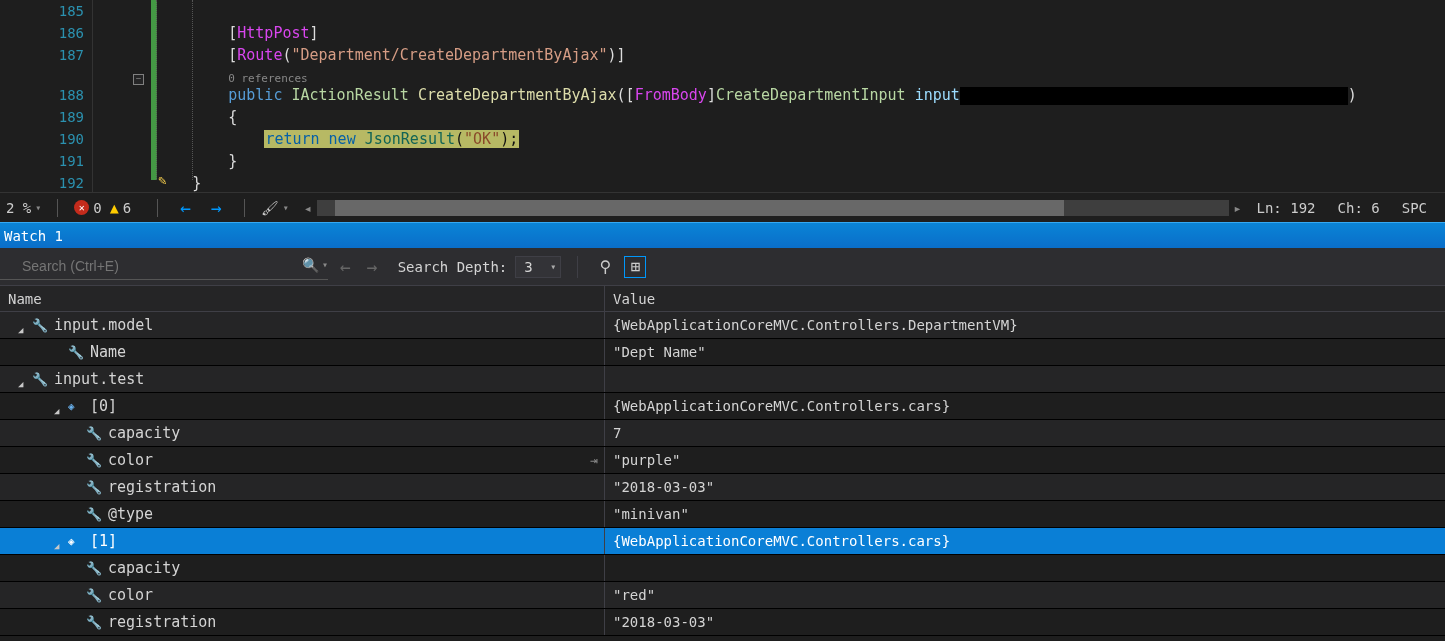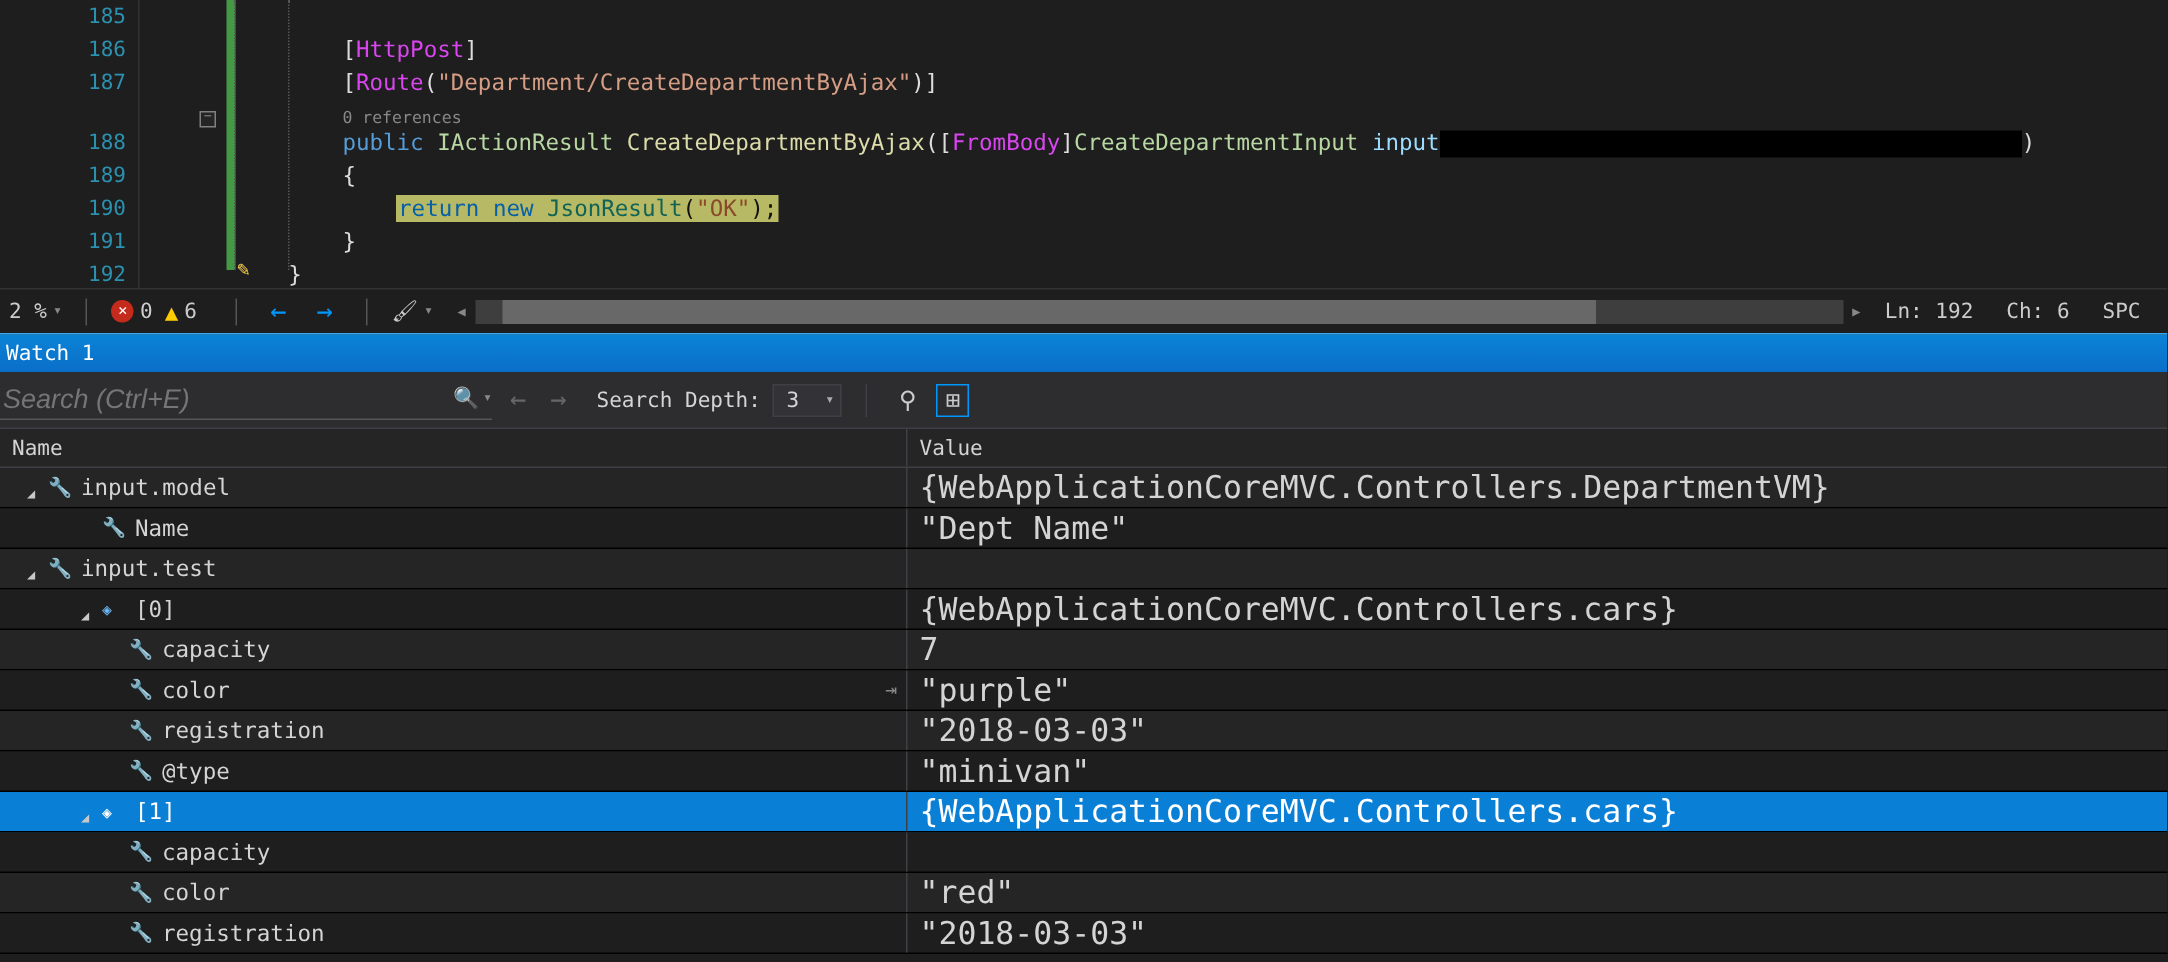--- a/index.html
+++ b/index.html
@@ -135,24 +135,24 @@
   height: 26px;
   border-bottom: 1px solid #555;
   position: relative;
 }
 .toolbar .search-wrap input {
   width: 100%;
   height: 100%;
   background: transparent;
   border: none;
   color: #d4d4d4;
-  font-style: italic;
   padding-left: 2px;
-  font-size: 18px;
+  font-size: 14px;
   outline: none;
+  margin-left: 20px;
 }
 .toolbar .search-btn {
   position:absolute; right:0; top:3px;
   color:#ccc; display:flex; gap:2px; align-items:center;
   font-size:14px;
 }
 .tb-nav { color:#666; font-size:18px; padding:0 4px; }
 .tb-label { color:#d4d4d4; font-size:14px; padding-left:8px; }
 .tb-depth {
   width:46px; height:22px;
@@ -182,21 +182,21 @@
   height: 27px;
   display:flex;
   align-items:center;
   border-bottom: 1px solid #000;
 }
 .watch-row.odd { background:#252526; }
 .watch-row.even { background:#1e1e1e; }
 .watch-row.selected { background:#0a7fd6; color:#fff; }
 .watch-row.selected .wrench, .watch-row.selected .box-icon { color:#fff; }
 .wr-name { width:605px; display:flex; align-items:center; position:relative; border-right:1px solid #3f3f46; height:100%;}
-.wr-value { flex:1; padding-left:8px; font-size:21px; }
+.wr-value { flex:1; padding-left:8px; font-size:14px; }
 .expander {
   width:10px; height:10px;
   display:inline-block;
   margin-right:4px;
 }
 .expander.open::before { content:"◢"; font-size:9px; color:#c8c8c8; }
 .wrench { color:#c8c8c8; font-size:13px; margin-right:6px; display:inline-block; width:16px; }
 .box-icon { color:#6ab3f0; font-size:11px; margin-right:6px; display:inline-block; width:16px; }
 .pin-icon { position:absolute; right:6px; color:#888; font-size:13px; }
 .wr-text { font-size:15px; }

